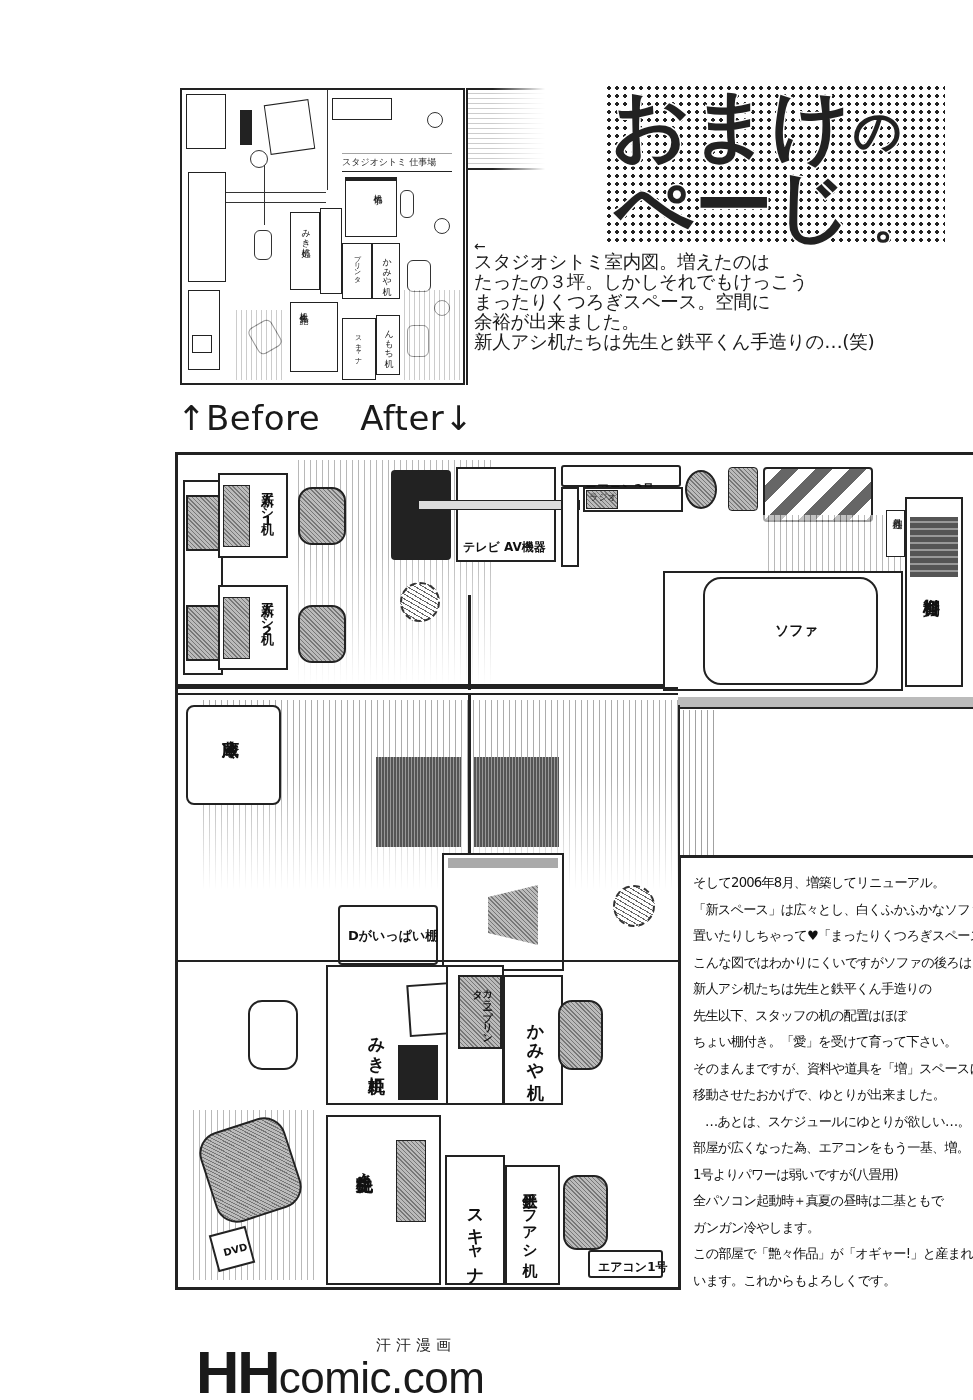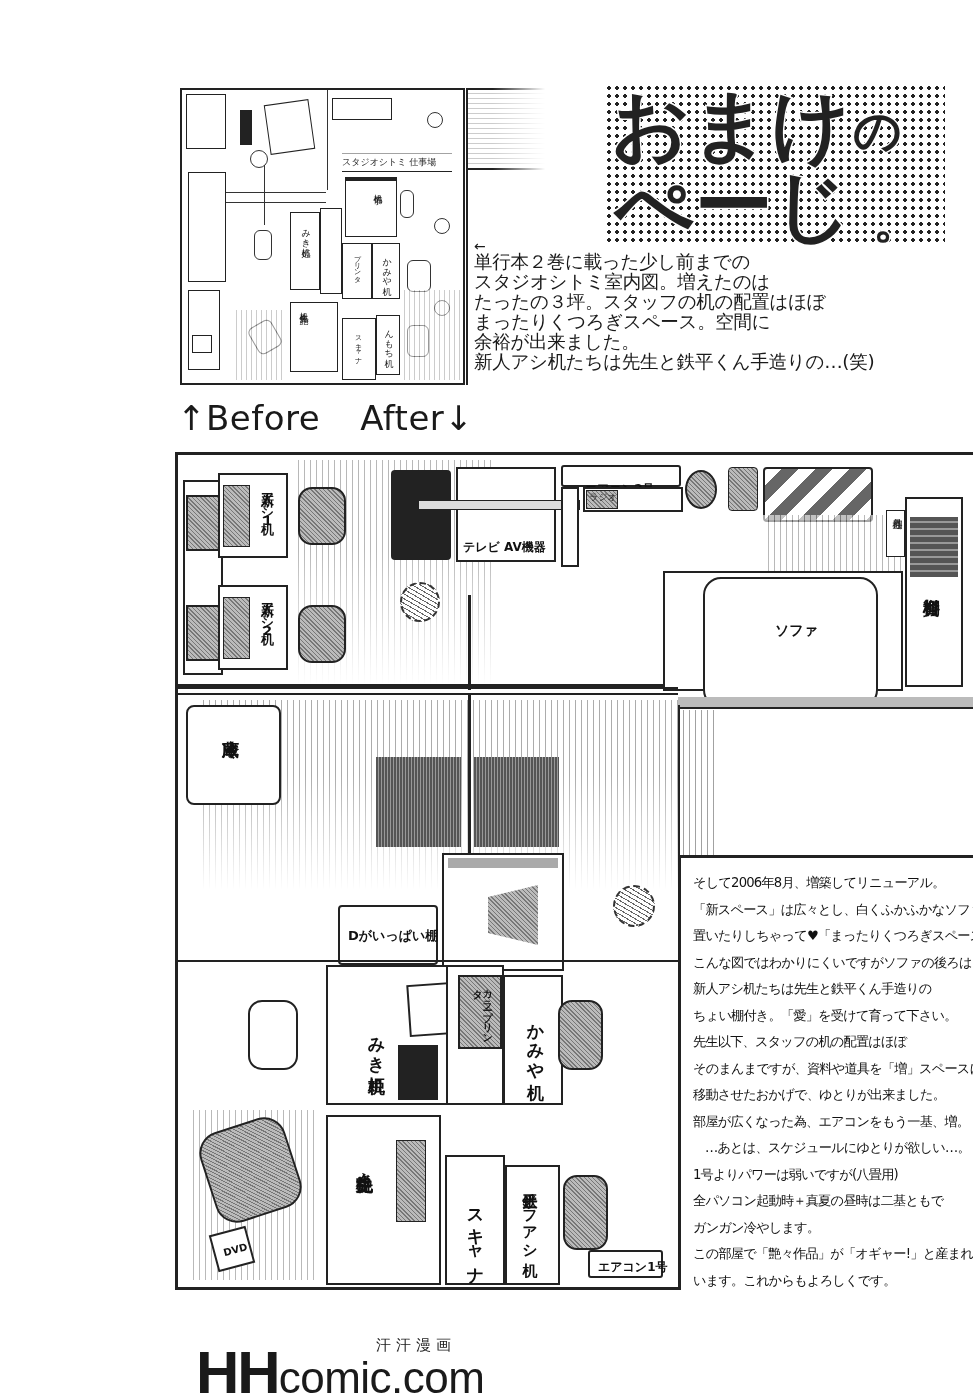--- a/index.html
+++ b/index.html
@@ -113,23 +113,22 @@
 
 <div id="title" class="abs">
   <span class="t" style="left:6px;top:2px;">おまけ</span>
   <span class="t small" style="left:248px;top:22px;">の</span>
   <span class="t" style="left:10px;top:82px;">ぺーじ</span>
   <span class="t small" style="left:268px;top:112px;">。</span>
 </div>
 
 <div id="note-arrow" class="abs">←</div>
 <div id="note" class="abs">
-  <div>単行本２巻に載った少し前までの</div>
   <div>スタジオシトミ室内図。増えたのは</div>
-  <div>たったの３坪。スタッフの机の配置はほぼ</div>
+  <div>たったの３坪。しかしそれでもけっこう</div>
   <div>まったりくつろぎスペース。空間に</div>
   <div>余裕が出来ました。</div>
   <div>新人アシ机たちは先生と鉄平くん手造りの…(笑)</div>
 </div>
 
 <div id="ba" class="abs">
   <span>↑Before</span><span class="gap"></span><span>After↓</span>
 </div>
 
 <div id="after" class="abs">
@@ -166,21 +165,21 @@
   <div class="abs screen" style="left:507px;top:15px;width:28px;height:35px;border:2px solid #222;border-radius:50%;"></div>
   <div class="abs screen" style="left:550px;top:12px;width:28px;height:42px;border:1.5px solid #222;border-radius:4px;"></div>
   <div class="pl-box" style="left:585px;top:12px;width:110px;height:55px;border-radius:4px;background:repeating-linear-gradient(135deg,#fff 0 12px,#666 12px 24px);"></div>
   <div class="abs hatchv" style="left:585px;top:60px;width:150px;height:155px;opacity:0.6;"></div>
   <div class="abs" style="left:708px;top:55px;width:17px;height:45px;border:1.5px solid #222;background:#fff;font-size:10px;writing-mode:vertical-rl;text-orientation:upright;"><span>道具棚</span></div>
   <div class="pl-box" style="left:727px;top:42px;width:58px;height:190px;"></div>
   <div class="abs" style="left:732px;top:62px;width:48px;height:60px;background:repeating-linear-gradient(0deg,#555 0 5px,#999 5px 7px);"></div>
   <div class="pl-lbl" style="left:745px;top:130px;">資料棚</div>
 
   <div class="pl-box" style="left:485px;top:116px;width:240px;height:120px;"></div>
-  <div class="pl-box" style="left:525px;top:122px;width:175px;height:131px;border-radius:18px;">
+  <div class="pl-box" style="left:525px;top:122px;width:175px;height:108px;border-radius:18px;">
     <span class="pl-lbl h" style="left:70px;top:42px;font-size:14px;">ソファ</span>
   </div>
 
   <div class="abs" style="left:0;top:232px;width:500px;height:8px;border-top:2px solid #222;border-bottom:2px solid #222;box-sizing:border-box;"></div>
   <div class="abs" style="left:500px;top:242px;width:300px;height:10px;background:#bbb;border-bottom:2px solid #222;"></div>
 
   <div class="abs hatchv fadev" style="left:20px;top:245px;width:480px;height:190px;opacity:0.7;"></div>
   <div class="abs hatchv" style="left:500px;top:255px;width:40px;height:148px;opacity:0.8;"></div>
   <div class="pl-box screen" style="left:8px;top:250px;width:95px;height:100px;border-radius:8px;">
     <span class="pl-lbl" style="left:34px;top:20px;">冷蔵庫</span>
@@ -233,26 +232,26 @@
 
   <div class="abs" style="left:500px;top:250px;width:2px;height:150px;background:#222;"></div>
 </div>
 
 <div id="memo">
   <div class="ln">そして2006年8月、増築してリニューアル。</div>
   <div class="ln">「新スペース」は広々とし、白くふかふかなソファを</div>
   <div class="ln">置いたりしちゃって♥「まったりくつろぎスペース」です。</div>
   <div class="ln">こんな図ではわかりにくいですがソファの後ろは</div>
   <div class="ln">新人アシ机たちは先生と鉄平くん手造りの</div>
+  <div class="ln">先生以下、スタッフの机の配置はほぼ</div>
   <div class="ln">ちょい棚付き。「愛」を受けて育って下さい。</div>
-  <div class="ln">先生以下、スタッフの机の配置はほぼ</div>
   <div class="ln">そのまんまですが、資料や道具を「増」スペースに</div>
   <div class="ln">移動させたおかげで、ゆとりが出来ました。</div>
+  <div class="ln" style="padding-left:12px;">…あとは、スケジュールにゆとりが欲しい…。</div>
   <div class="ln">部屋が広くなった為、エアコンをもう一基、増。</div>
-  <div class="ln" style="padding-left:12px;">…あとは、スケジュールにゆとりが欲しい…。</div>
   <div class="ln">1号よりパワーは弱いですが(八畳用)</div>
   <div class="ln">全パソコン起動時＋真夏の昼時は二基ともで</div>
   <div class="ln">ガンガン冷やします。</div>
   <div class="ln">この部屋で「艶々作品」が「オギャー!」と産まれて</div>
   <div class="ln">います。これからもよろしくです。</div>
 </div>
 
 <div id="footer" class="abs">
   <span class="hh">HH</span><span class="com">comic.com</span>
   <span class="cn">汗汗漫画</span>

